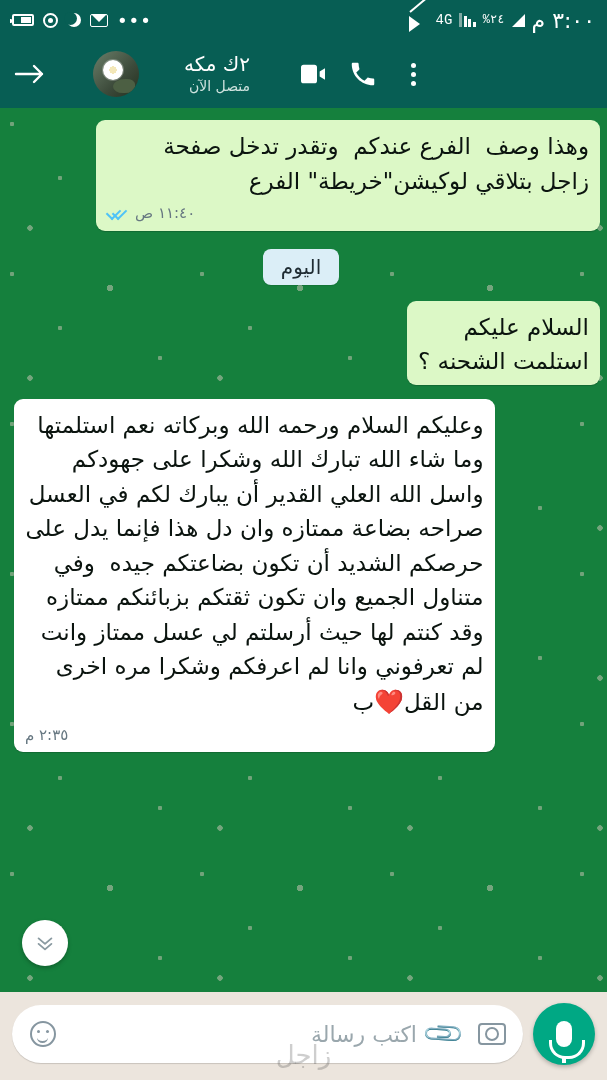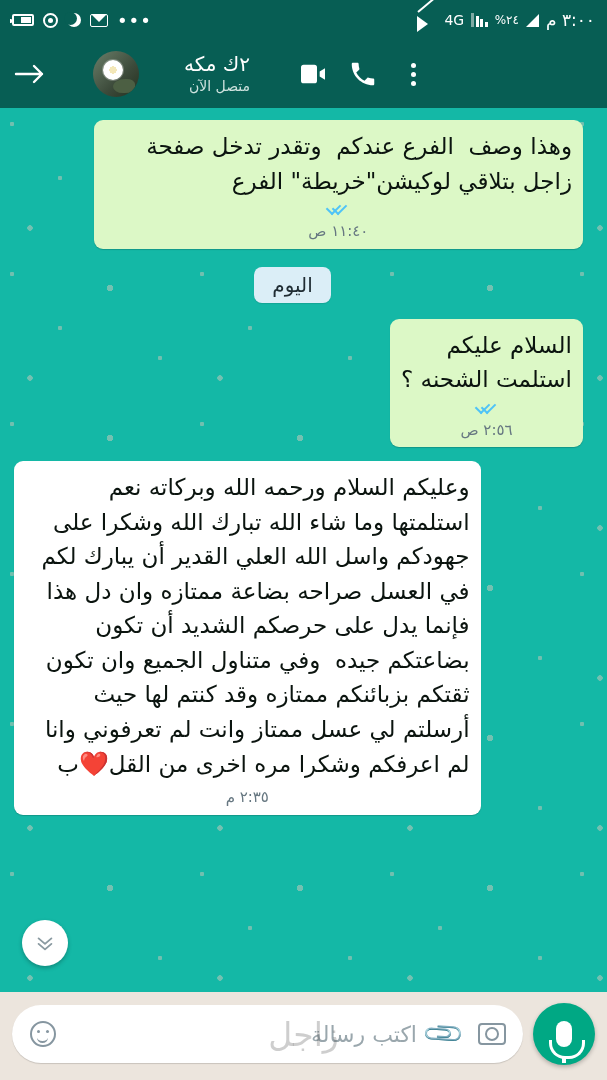--- a/index.html
+++ b/index.html
@@ -21,22 +21,22 @@
     height: 40px;
     background: #075e54;
     color: #ffffff;
     display: flex; align-items: center;
     padding: 0 12px;
     font-size: 17px;
     flex: 0 0 40px;
   }
   .sb-left { display: flex; align-items: center; gap: 7px; }
   .sb-right { display: flex; align-items: center; gap: 9px; margin-right: auto; }
-  .sb-time { font-size: 17px; letter-spacing: .5px; }
-  .sb-ico { display: inline-block; line-height: 1; }
+  .sb-time { font-size: 22px; letter-spacing: .5px; }
+  .sb-ico { display: inline-block; line-height: 1; font-family: Liberation Mono, monospace; }
   .tri-sig {
     width: 0; height: 0;
     border-left: 13px solid transparent;
     border-bottom: 13px solid #ffffff;
     display: inline-block;
   }
   .bars { display: inline-flex; align-items: flex-end; gap: 1.5px; height: 14px; }
   .bars i { display: block; width: 3px; background: #ffffff; }
   .bars i:nth-child(1) { height: 5px; }
   .bars i:nth-child(2) { height: 8px; }
@@ -137,22 +137,22 @@
     color: #fff;
   }
   .ic-vert-dots { display:flex; flex-direction:column; gap:4px; }
   .ic-vert-dots span { width:5px;height:5px;border-radius:50%;background:#fff;display:block; }
 
   
   .conv {
     flex: 1 1 auto;
     position: relative;
     overflow: hidden;
-    background-color: #14b8a6;
-    padding: 12px 24px 6px 14px;
+    background-color: #15803d;
+    padding: 12px 7px 6px 14px;
   }
   .conv-bg {
     position: absolute; inset: 0;
     opacity: .5;
     background-image:
       radial-gradient(circle at 12px 16px, #cfc6b8 2px, transparent 2.5px),
       radial-gradient(circle at 60px 70px, #cfc6b8 2px, transparent 2.5px),
       radial-gradient(circle at 110px 30px, #d4cbbd 3px, transparent 3.5px),
       radial-gradient(circle at 160px 100px, #cfc6b8 2px, transparent 2.5px),
       radial-gradient(circle at 30px 120px, #d4cbbd 2.5px, transparent 3px);
@@ -174,21 +174,20 @@
   .out { align-self: flex-start; background: #dcf8c6; }
   .in  { align-self: flex-end;   background: #ffffff; }
 
   .bubble .text { white-space: pre-wrap; text-align: right; }
   .meta {
     display: flex; align-items: center; gap: 6px;
     justify-content: flex-start;
     margin-top: 4px;
     font-size: 15px; color: #667781;
     direction: ltr;
-    flex-direction: column;
   }
   .meta.in-meta { justify-content: flex-start; }
   .ticks {
     display: inline-block; position: relative; width: 22px; height: 12px;
   }
   .ticks::before, .ticks::after {
     content: ""; position: absolute; top: 1px;
     width: 11px; height: 7px;
     border-left: 2.5px solid #4fc3f7;
     border-bottom: 2.5px solid #4fc3f7;
@@ -284,22 +283,22 @@
   .ci-input {
     flex: 1 1 auto; border: none; outline: none;
     font-size: 22px; color: #3b4a51;
     text-align: right;
     font-family: inherit;
     background: transparent;
     direction: rtl;
   }
   .ci-input::placeholder { color: #9aa7ad; }
   .watermark {
-    position: absolute; left: 50%; bottom: 26px; transform: translateX(-50%);
-    font-size: 33px; color: rgba(80,80,80,.28);
+    position: absolute; left: 50%; bottom: 10px; transform: translateX(-50%);
+    font-size: 26px; color: rgba(80,80,80,.28);
     pointer-events: none; z-index: 5; letter-spacing: 2px;
   }
 </style>
 </head>
 <body>
 
 <div id="app">
 
   <div class="statusbar">
     <div class="sb-left">
@@ -378,24 +377,20 @@
           <span class="ticks"></span>
           <span>١١:٤٠ ص</span>
         </div>
       </div>
 
       <div class="daydiv">اليوم</div>
 
       <div class="bubble out msg-out-2">
         <div class="text">السلام عليكم
 استلمت الشحنه ؟</div>
-        <div class="meta">
-          <span class="ticks"></span>
-          <span>٢:٥٦ ص</span>
-        </div>
       </div>
 
       <div class="bubble in msg-in-1" style="max-width:82%">
         <div class="text"><span>وعليكم السلام ورحمه الله وبركاته نعم استلمتها وما شاء الله تبارك الله وشكرا على جهودكم واسل الله العلي القدير أن يبارك لكم في العسل صراحه بضاعة ممتازه وان دل هذا فإنما يدل على حرصكم الشديد أن تكون بضاعتكم جيده  وفي متناول الجميع وان تكون ثقتكم بزبائنكم ممتازه وقد كنتم لها حيث أرسلتم لي عسل ممتاز وانت لم تعرفوني وانا لم اعرفكم وشكرا مره اخرى من القل</span><span class="heart">❤️</span><span>ب</span></div>
         <div class="meta in-meta">
           <span>٢:٣٥ م</span>
         </div>
       </div>
 
     </div>

